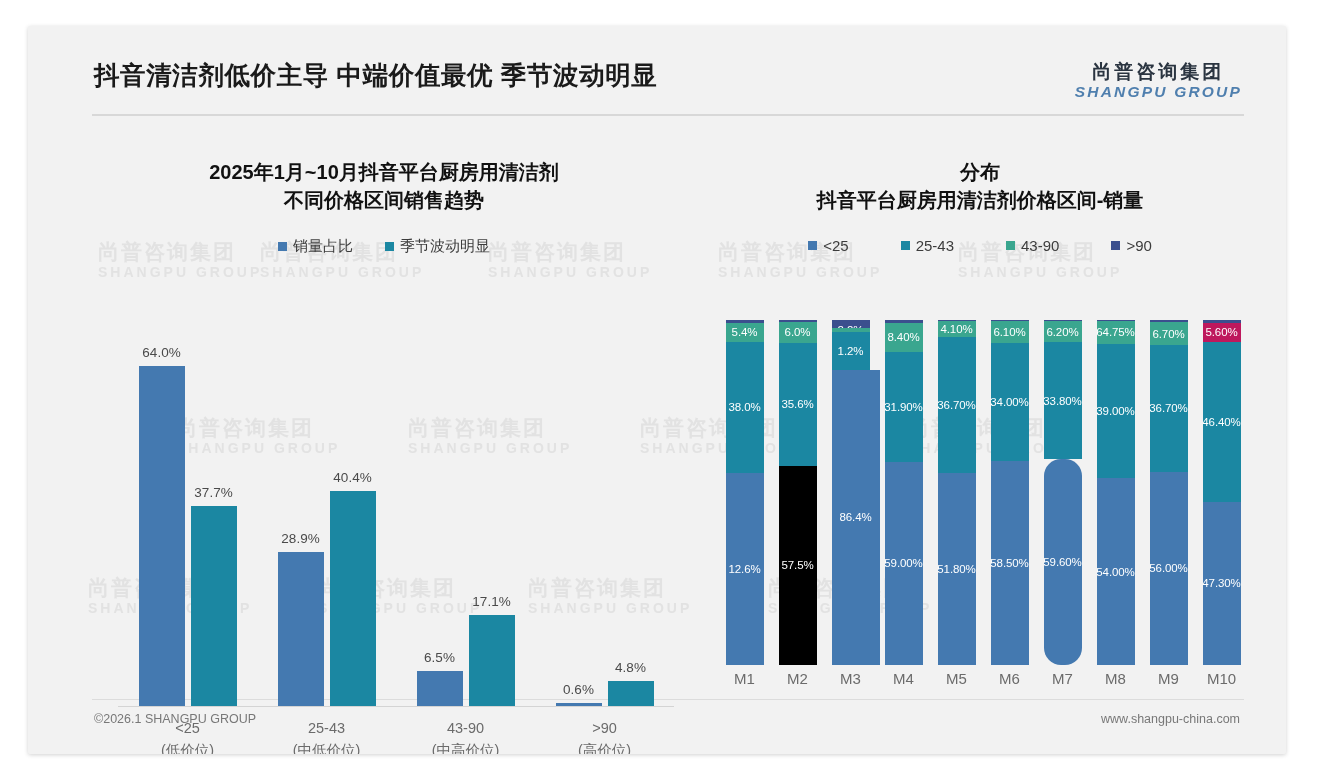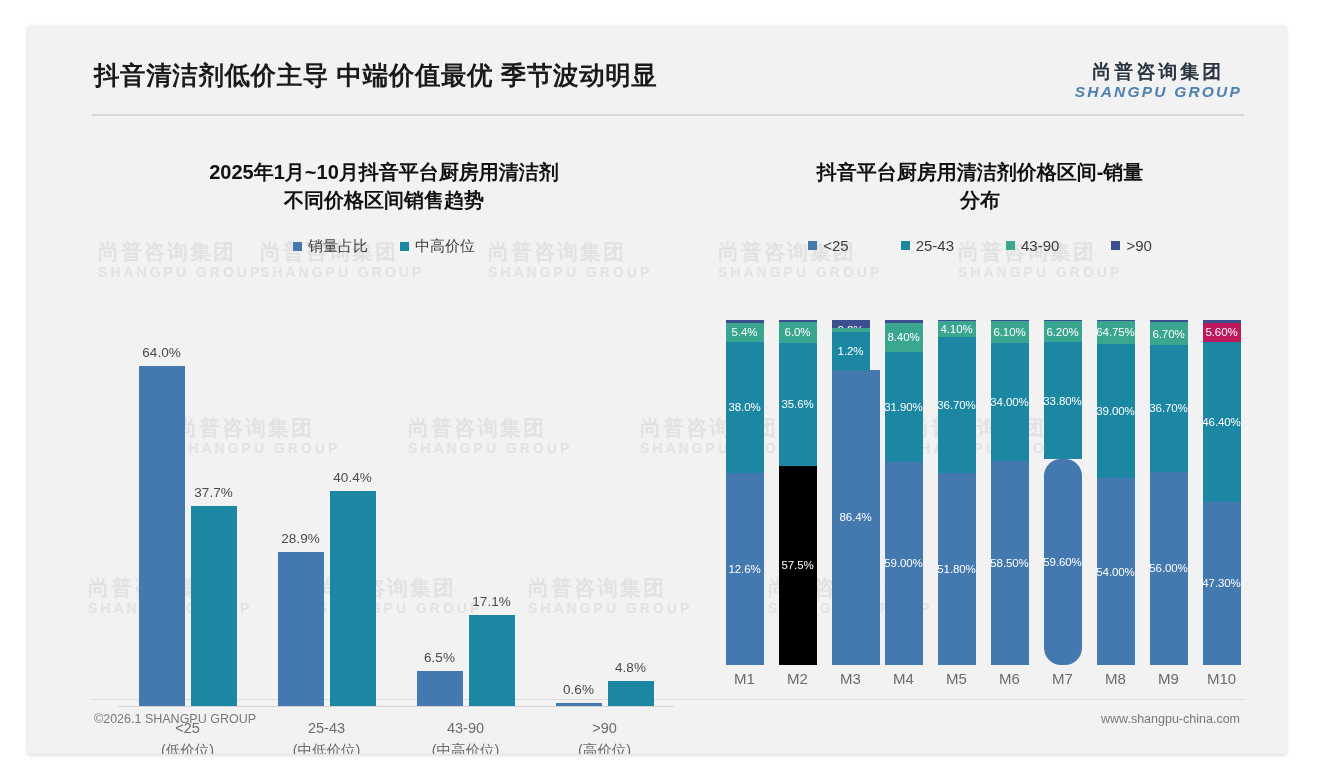--- a/index.html
+++ b/index.html
@@ -238,21 +238,21 @@
       <div>2025年1月~10月抖音平台厨房用清洁剂</div>
       <div>不同价格区间销售趋势</div>
     </div>
     <div class="legend" id="legend-left">
         <div class="legend-item">
           <span class="legend-sw" style="background: rgb(68, 121, 176);"></span>
           <span class="legend-label">销量占比</span>
         </div>
         <div class="legend-item">
           <span class="legend-sw" style="background: rgb(27, 135, 162);"></span>
-          <span class="legend-label">中高价位</span>
+          <span class="legend-label">季节波动明显</span>
         </div>
       </div>
     <div id="plot-left">
       <div id="groups">
           <div class="group">
             <div class="gbar-wrap">
               <div class="gbar" style="height: 340.114px; background: rgb(68, 121, 176);"></div>
               <div class="gbar-val" style="bottom: 346.114px;">64.0%</div>
             </div>
             <div class="gbar-wrap">
@@ -308,22 +308,22 @@
           <div class="xlab">
             <div>&gt;90</div>
             <div>(高价位)</div>
           </div>
         </div>
     </div>
   </div>
 
   <div class="panel" id="panel-right">
     <div class="chart-title">
+      <div>分布</div>
       <div>抖音平台厨房用清洁剂价格区间-销量</div>
-      <div>分布</div>
     </div>
     <div class="legend" id="legend-right">
         <div class="legend-item">
           <span class="legend-sw" style="background: rgb(68, 121, 176);"></span>
           <span class="legend-label">&lt;25</span>
         </div>
         <div class="legend-item">
           <span class="legend-sw" style="background: rgb(27, 135, 162);"></span>
           <span class="legend-label">25-43</span>
         </div>

